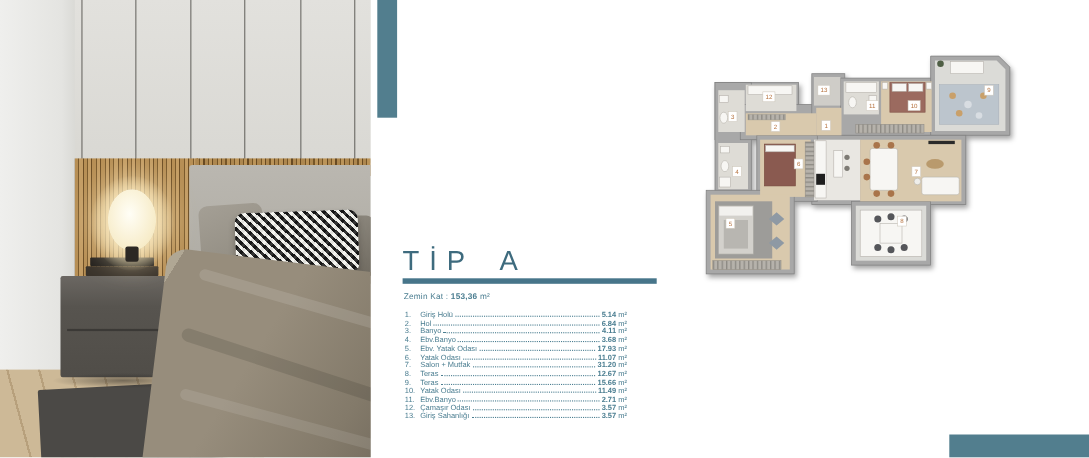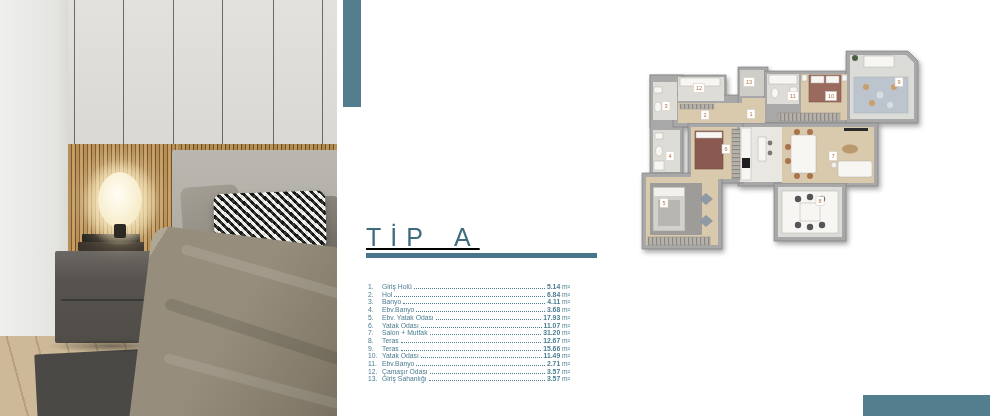--- a/index.html
+++ b/index.html
@@ -52,21 +52,21 @@
     transform:rotate(7deg);border-radius:18px 0 0 8px;}
   .duvet .fold1{position:absolute;left:30px;top:30px;width:190px;height:10px;background:rgba(255,255,255,.12);transform:rotate(9deg);border-radius:6px;}
   .duvet .fold2{position:absolute;left:20px;top:90px;width:210px;height:12px;background:rgba(30,25,20,.14);transform:rotate(11deg);border-radius:6px;}
   .duvet .fold3{position:absolute;left:26px;top:140px;width:210px;height:10px;background:rgba(255,255,255,.10);transform:rotate(8deg);border-radius:6px;}
 
   
   .accent-top{position:absolute;left:343px;top:0;width:18px;height:107px;}
   .accent-bottom{position:absolute;left:863px;top:395px;width:127px;height:21px;}
 
   
-  .titleblock{position:absolute;left:366px;top:224px;width:231px;text-decoration:underline;}
+  .titleblock{position:absolute;left:366px;top:224px;width:231px;}
   .title{font-size:25px;font-weight:500;letter-spacing:9px;word-spacing:8px;margin:0;line-height:1.05;}
   .rule{width:231px;height:5px;margin-top:3px;}
   .subtitle{margin:7px 0 0 1px;font-size:7.5px;letter-spacing:.2px;}
   .subtitle b{font-weight:700;}
 
   
   .roomlist{position:absolute;left:368px;top:283px;width:202px;font-size:6.8px;line-height:7.7px;}
   .roomlist .row{display:flex;align-items:baseline;}
   .roomlist .no{width:14px;flex:0 0 14px;}
   .roomlist .nm{white-space:nowrap;padding-right:2px;}
@@ -124,20 +124,21 @@
     <div class="fold3"></div>
   </div>
 </div>
 
 <div class="accent-top" style="background: rgb(82, 126, 142);"></div>
 <div class="accent-bottom" style="background: rgb(82, 126, 142);"></div>
 
 <div class="titleblock">
   <h1 class="title" style="color: rgb(62, 107, 126);">TİP A</h1>
   <div class="rule" style="background: rgb(71, 117, 138);"></div>
+  <p class="subtitle" style="color: rgb(74, 125, 144);"><span>Zemin Kat :</span>&nbsp;<b>153,36</b>&nbsp;<span class="unit">m²</span></p>
 </div>
 
 <div class="roomlist" style="color: rgb(74, 125, 144);">
     <div class="row">
       <span class="no">1.</span>
       <span class="nm">Giriş Holü</span>
       <span class="lead"></span>
       <span class="ar"><b>5.14</b> m²</span>
     </div>
     <div class="row">

